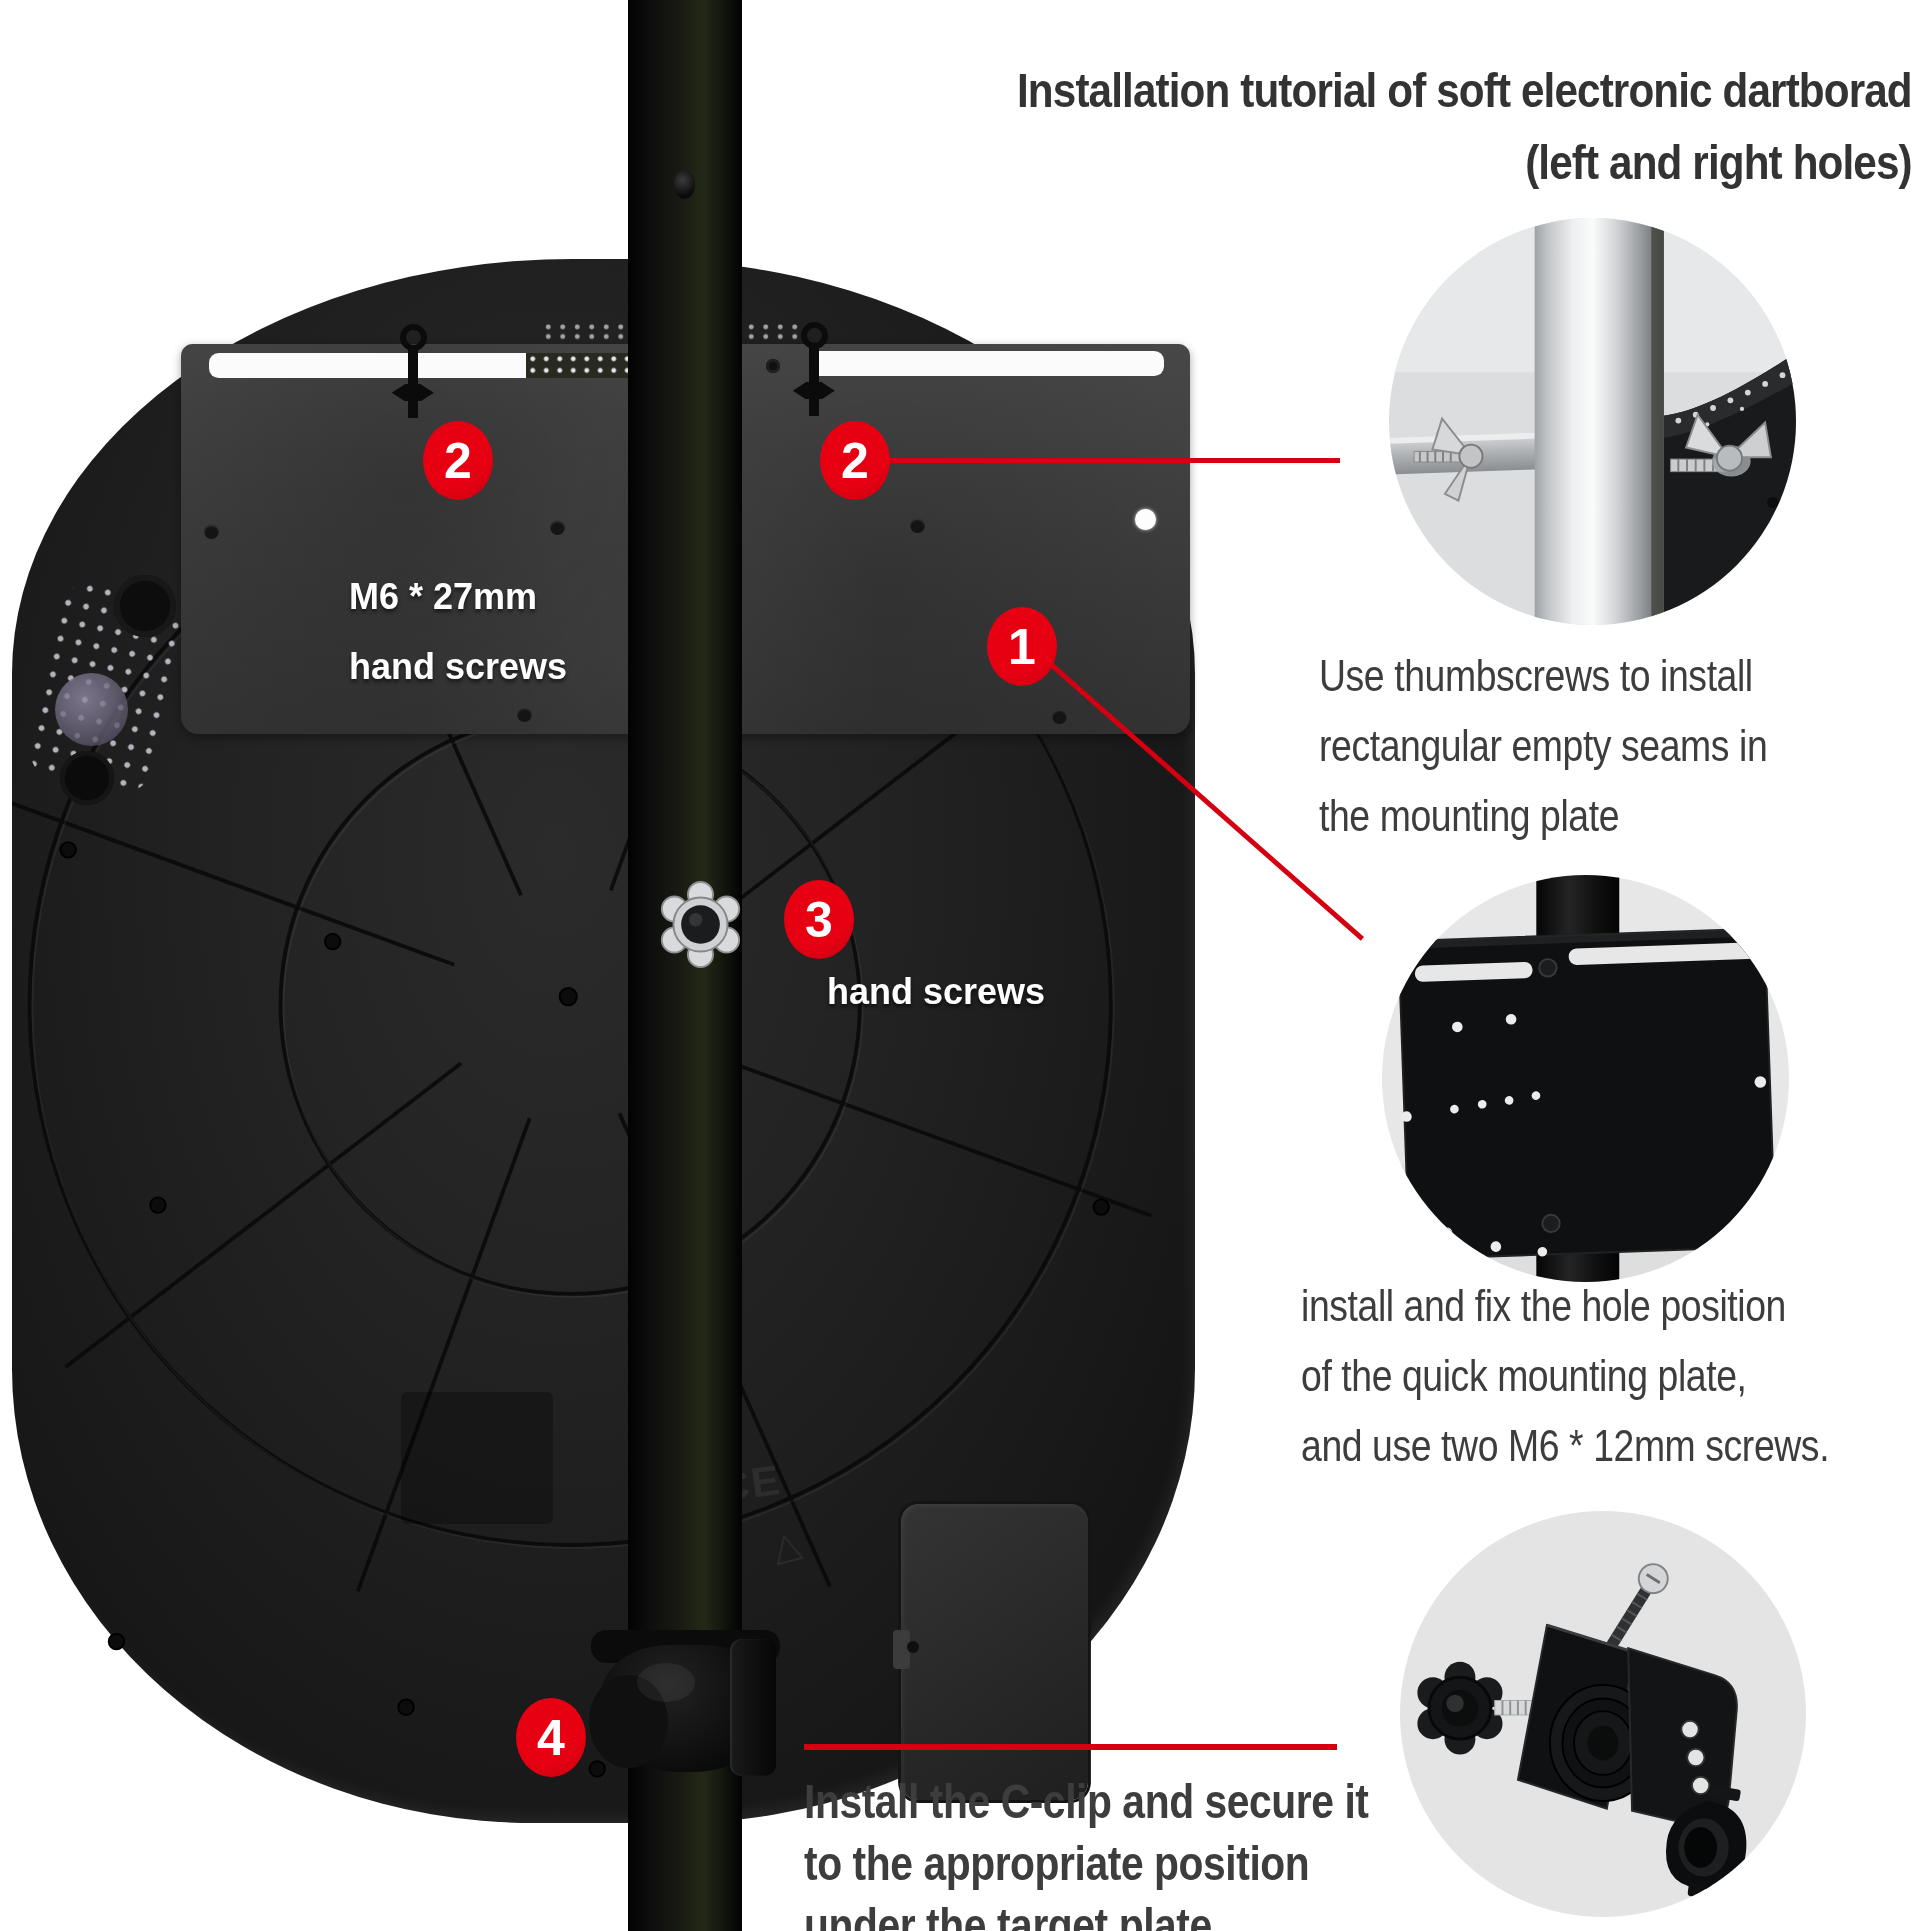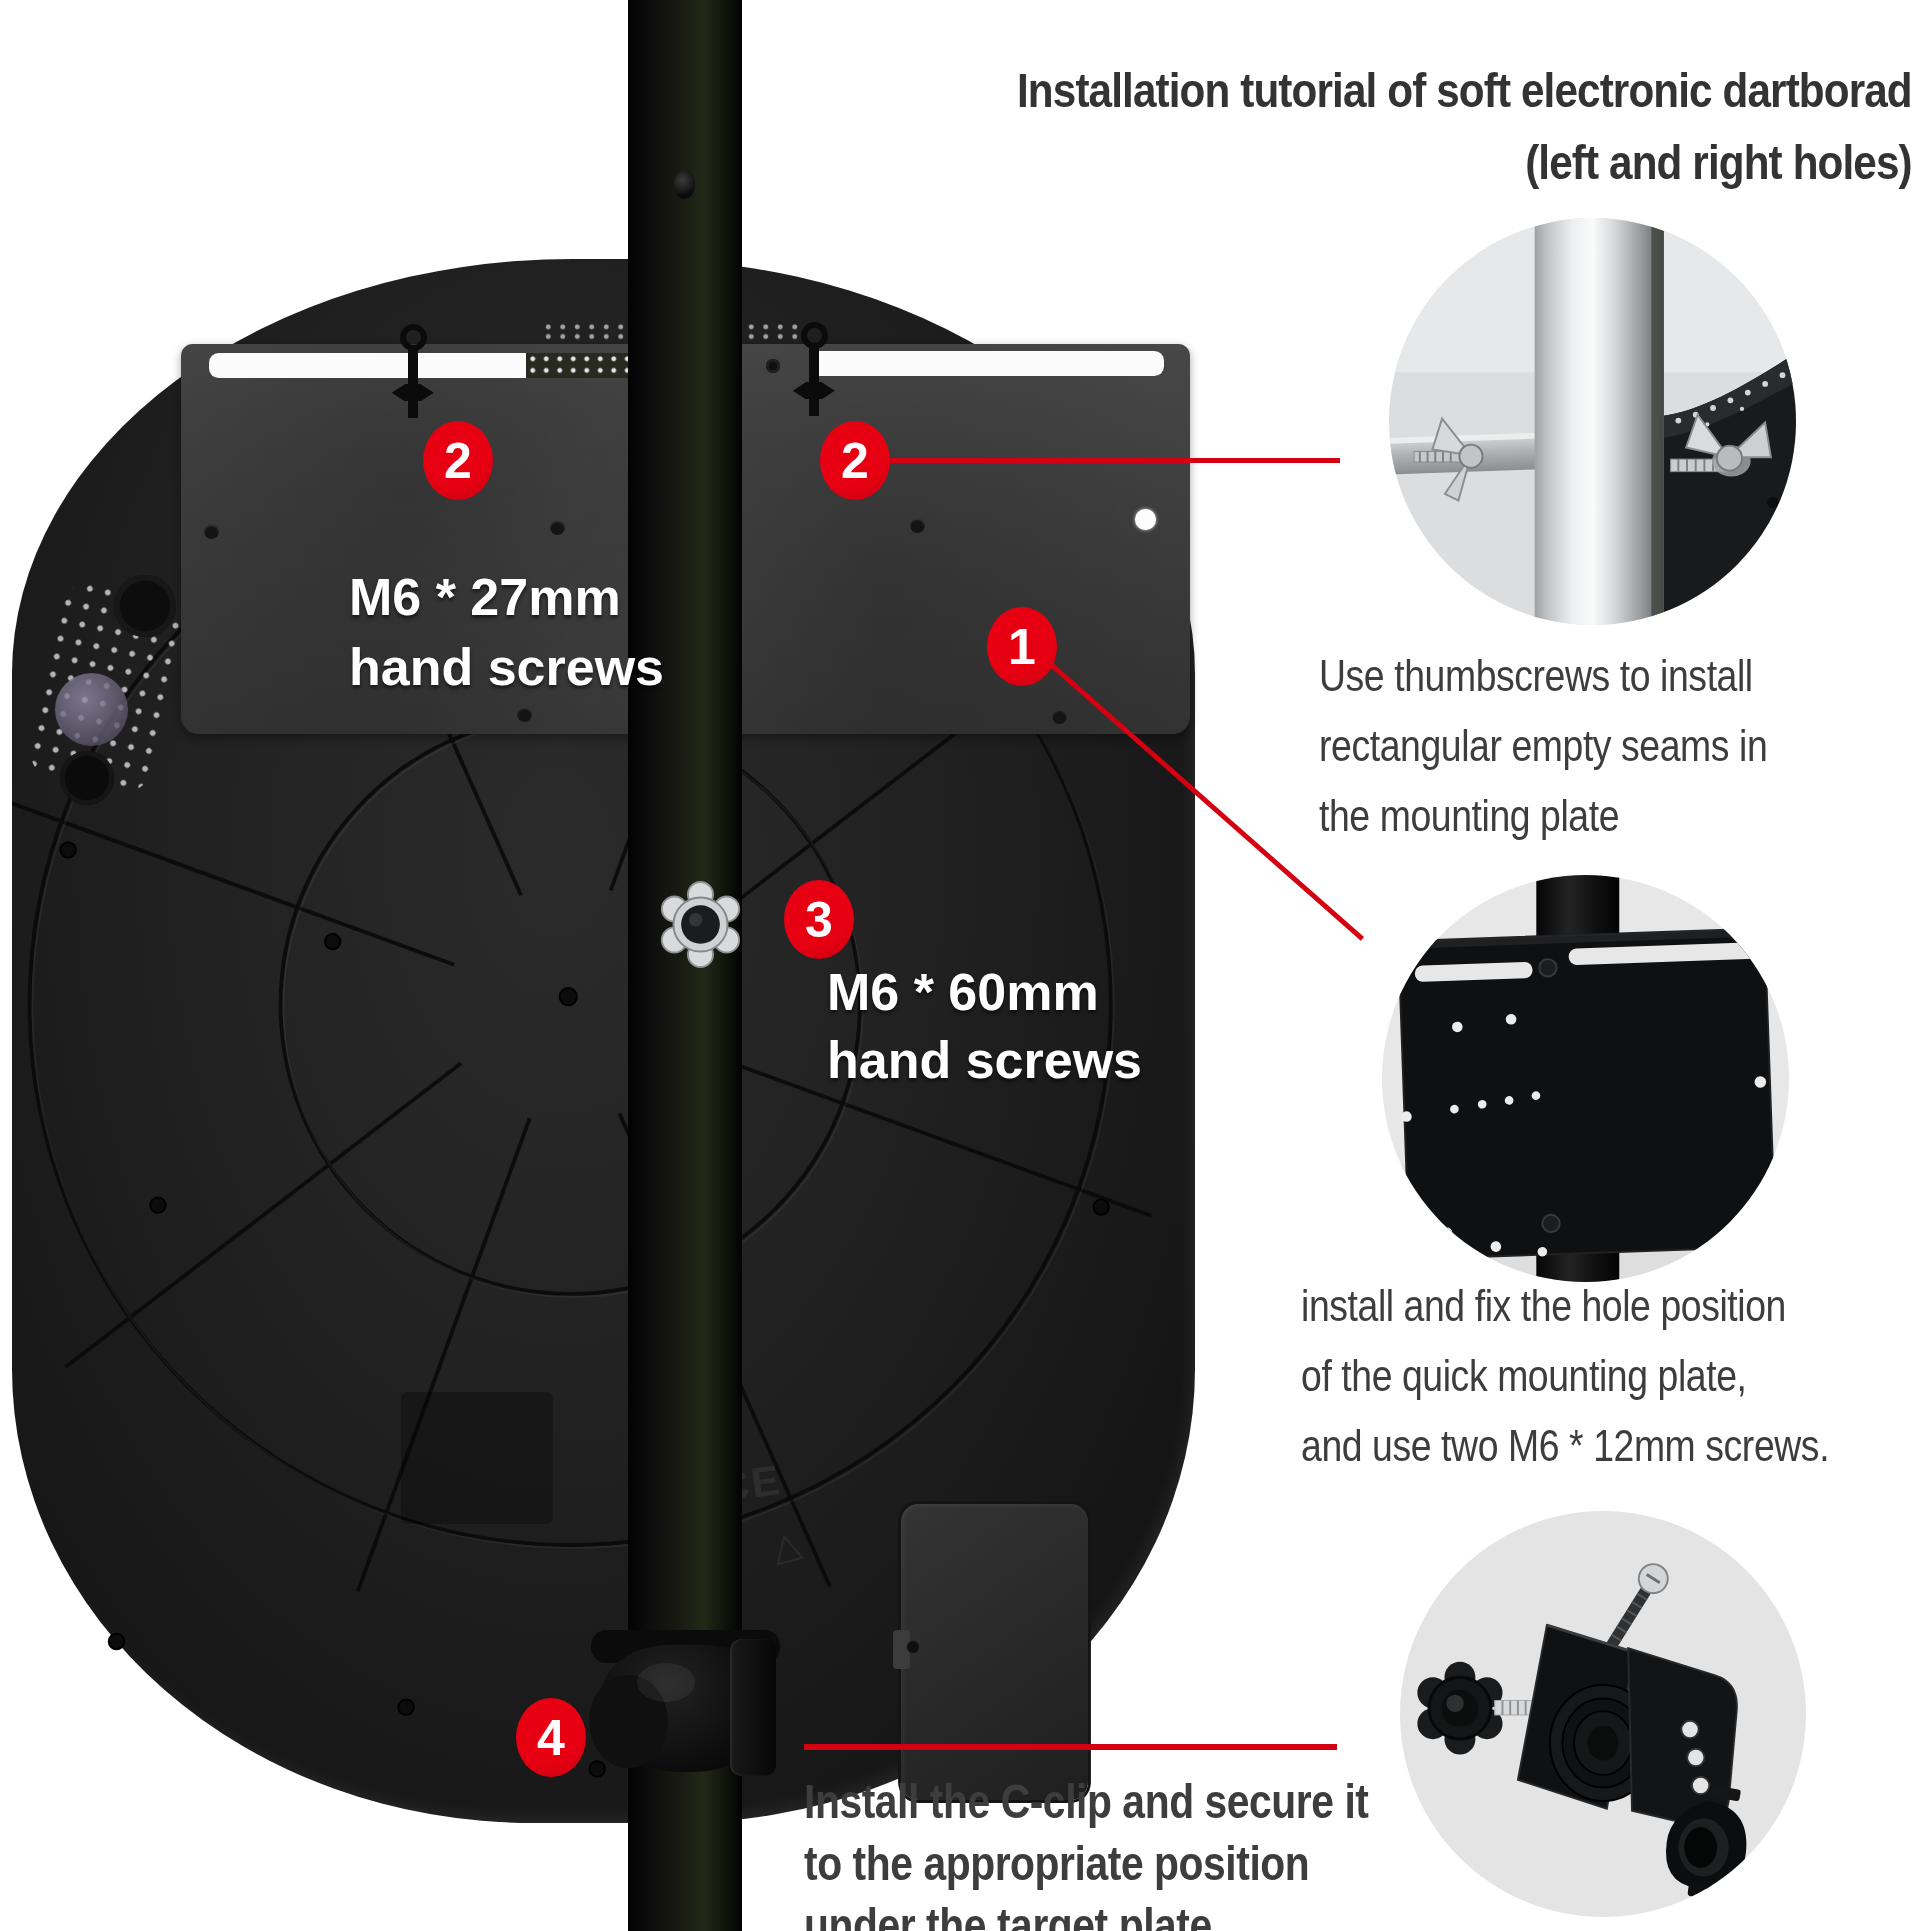--- a/index.html
+++ b/index.html
@@ -84,21 +84,21 @@
 
   
   .badge{width:70px;height:79px;border-radius:50%;z-index:40;display:flex;align-items:center;justify-content:center;
          background:radial-gradient(circle at 38% 30%,var(--badge-red,#e60012) 60%,#c50010 100%);
          color:#fff;font-size:50px;font-weight:700;}
   .redline{background:var(--line-red,#d40011);z-index:38;}
   .rl1{left:888px;top:458px;width:452px;height:4.8px;}
   .rl2{left:1052px;top:662px;width:416px;height:4.8px;transform:rotate(41.4deg);transform-origin:0 0;}
   .rl3{left:804px;top:1744px;width:533px;height:5.8px;}
 
-  .white-label{color:#fff;font-size:52px;font-weight:700;line-height:70px;z-index:50;white-space:nowrap;
+  .white-label{color:#fff;font-size:36px;font-weight:700;line-height:70px;z-index:50;white-space:nowrap;
          text-shadow:0 2.9px 3.9px rgba(0,0,0,.55);}
   .wl27{left:349px;top:562px;}
   .wl60{left:827px;top:958px;line-height:68px;}
 
   .title{right:19.3px;top:55px;z-index:50;text-align:right;color:#333;font-weight:700;font-size:48px;
          line-height:72px;white-space:nowrap;transform:scaleX(.88);transform-origin:100% 0;letter-spacing:-1px;}
   .para{z-index:50;color:#3d3d3d;font-weight:500;white-space:nowrap;transform:scaleX(.85);
          transform-origin:0 0;letter-spacing:-0.5px;}
   .p1{left:1319px;top:641px;font-size:44px;line-height:70px;}
   .p2{left:1301px;top:1271px;font-size:44px;line-height:70px;}
@@ -230,21 +230,20 @@
     </div>
   <div class="badge" style="left:516px;top:1698px;">
       <span>4</span>
     </div>
 
   <div class="white-label wl27">
     <span style="position:static;display:block;">M6 * 27mm</span>
     <span style="position:static;display:block;">hand screws</span>
   </div>
   <div class="white-label wl60">
-    <span style="position:static;display:block;">M6 * 60mm</span>
     <span style="position:static;display:block;">hand screws</span>
   </div>
 
   <div class="title">
     <span style="position:static;display:block;">Installation tutorial of soft electronic dartborad</span>
     <span style="position:static;display:block;">(left and right holes)</span>
   </div>
 
   <div class="para p1">
     <span style="position:static;display:block;">Use thumbscrews to install</span>

